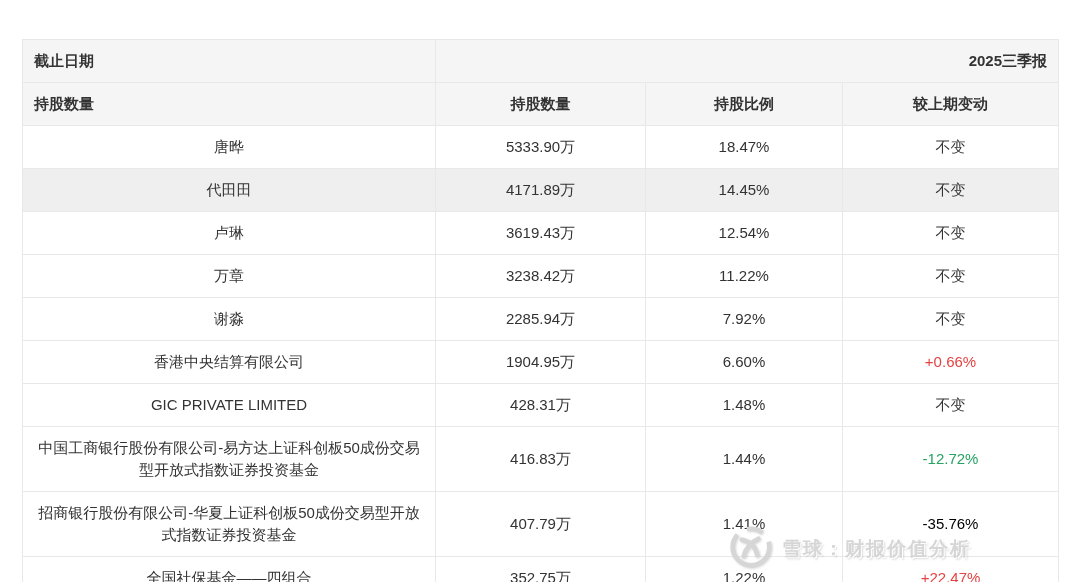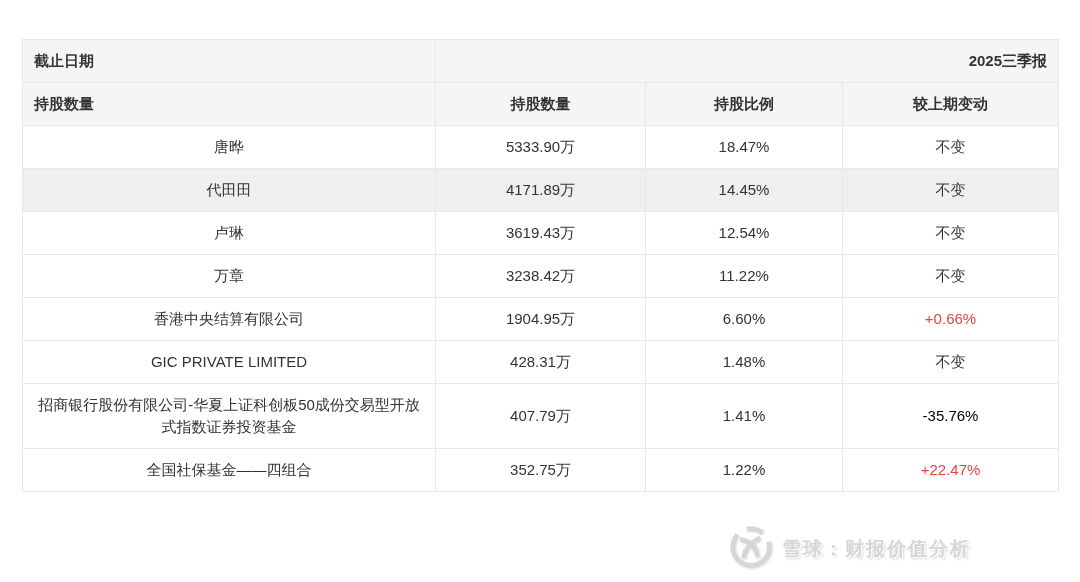--- a/index.html
+++ b/index.html
@@ -95,30 +95,42 @@
     <td class="num">12.54%</td>
     <td class="num">不变</td>
   </tr>
         <tr>
     <td class="c-name">万章</td>
     <td class="num">3238.42万</td>
     <td class="num">11.22%</td>
     <td class="num">不变</td>
   </tr>
         <tr>
+    <td class="c-name">谢淼</td>
+    <td class="num">2285.94万</td>
+    <td class="num">7.92%</td>
+    <td class="num">不变</td>
+  </tr>
+        <tr>
     <td class="c-name">香港中央结算有限公司</td>
     <td class="num">1904.95万</td>
     <td class="num">6.60%</td>
     <td class="num" style="color: rgb(230, 66, 66);">+0.66%</td>
   </tr>
         <tr>
     <td class="c-name">GIC PRIVATE LIMITED</td>
     <td class="num">428.31万</td>
     <td class="num">1.48%</td>
     <td class="num">不变</td>
+  </tr>
+        <tr>
+    <td class="c-name">中国工商银行股份有限公司-易方达上证科创板50成份交易型开放式指数证券投资基金</td>
+    <td class="num">416.83万</td>
+    <td class="num">1.44%</td>
+    <td class="num" style="color: rgb(39, 162, 99);">-12.72%</td>
   </tr>
         <tr>
     <td class="c-name">招商银行股份有限公司-华夏上证科创板50成份交易型开放式指数证券投资基金</td>
     <td class="num">407.79万</td>
     <td class="num">1.41%</td>
     <td class="num" style="color: #000000;">-35.76%</td>
   </tr>
         <tr>
     <td class="c-name">全国社保基金——四组合</td>
     <td class="num">352.75万</td>

